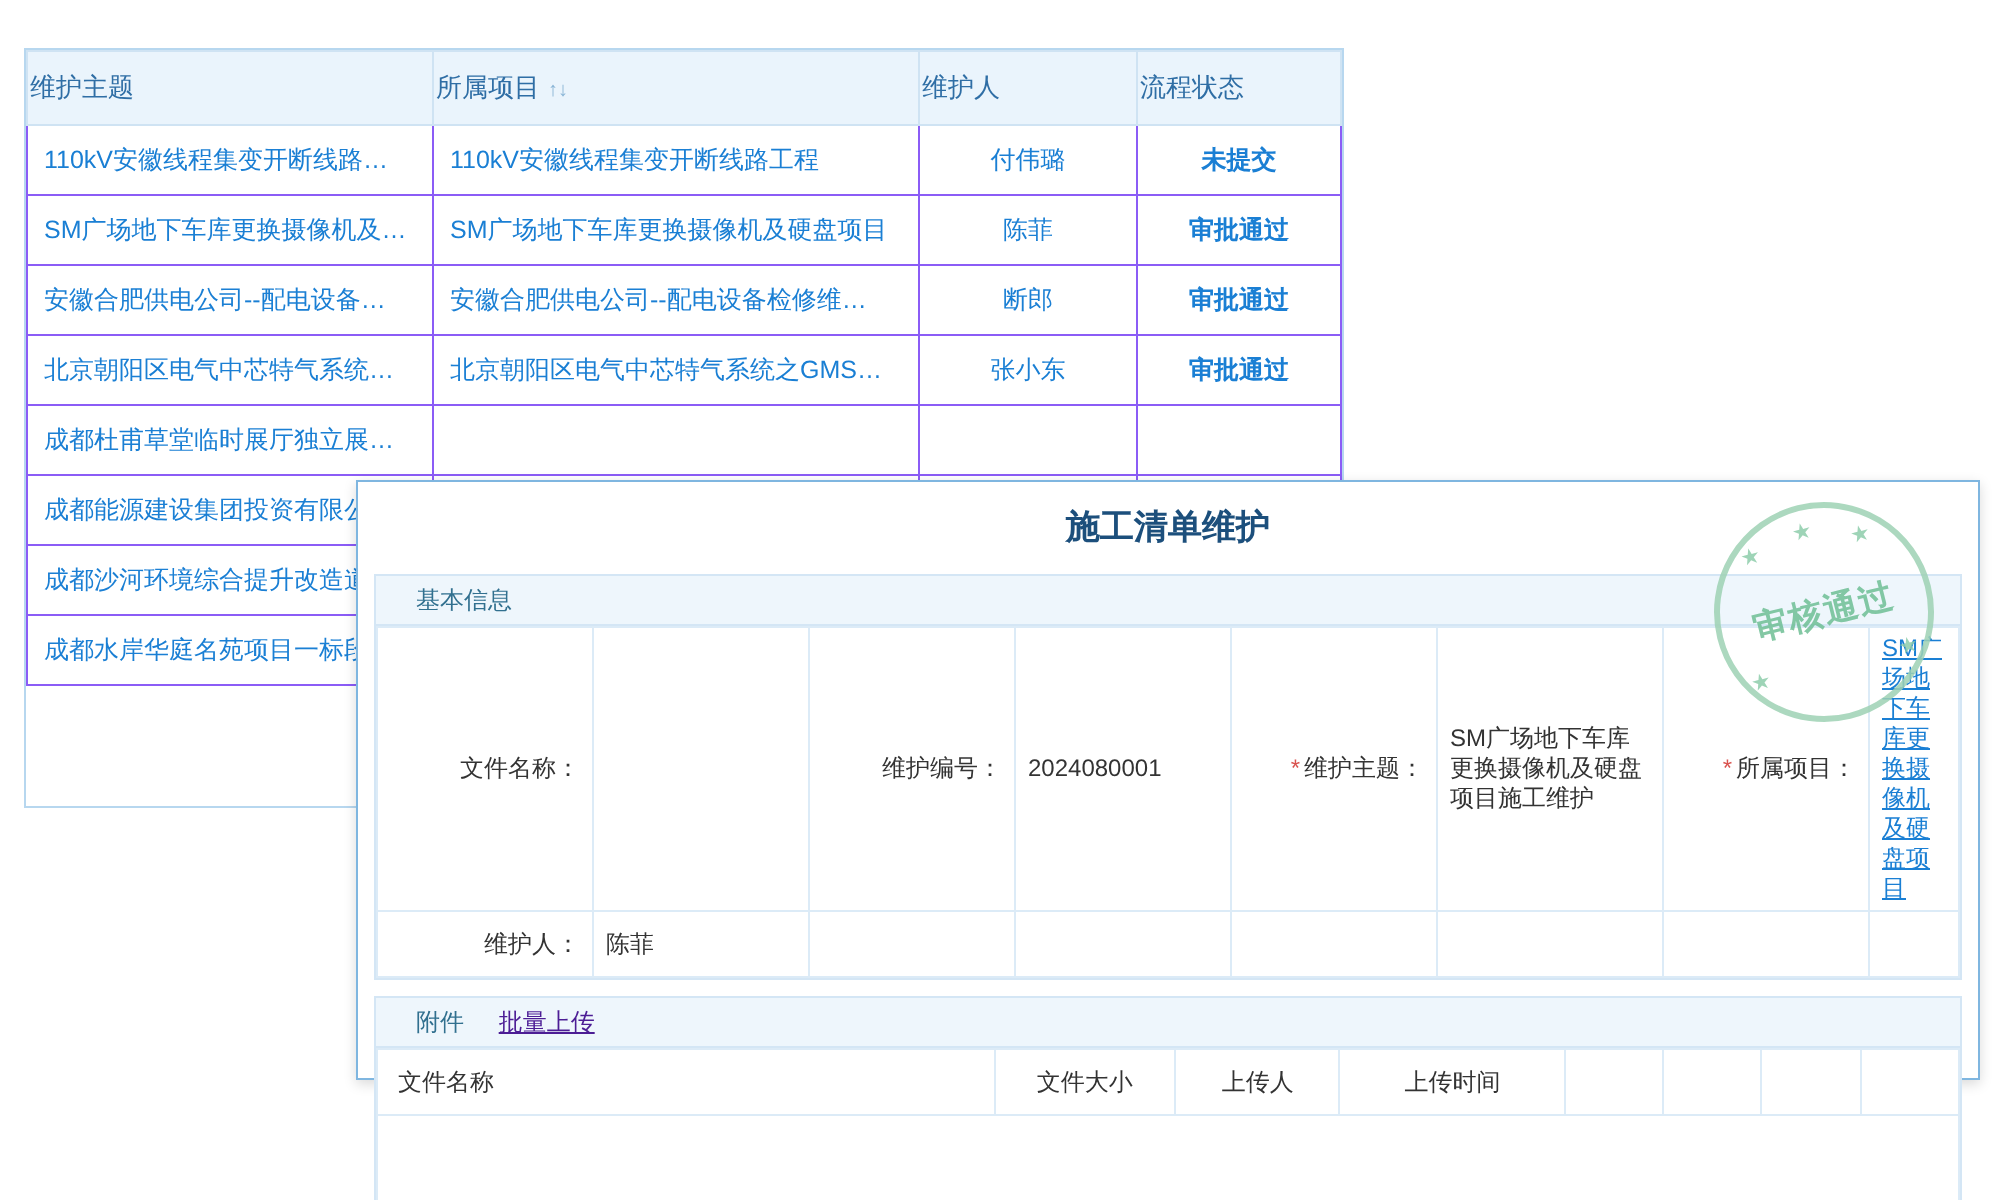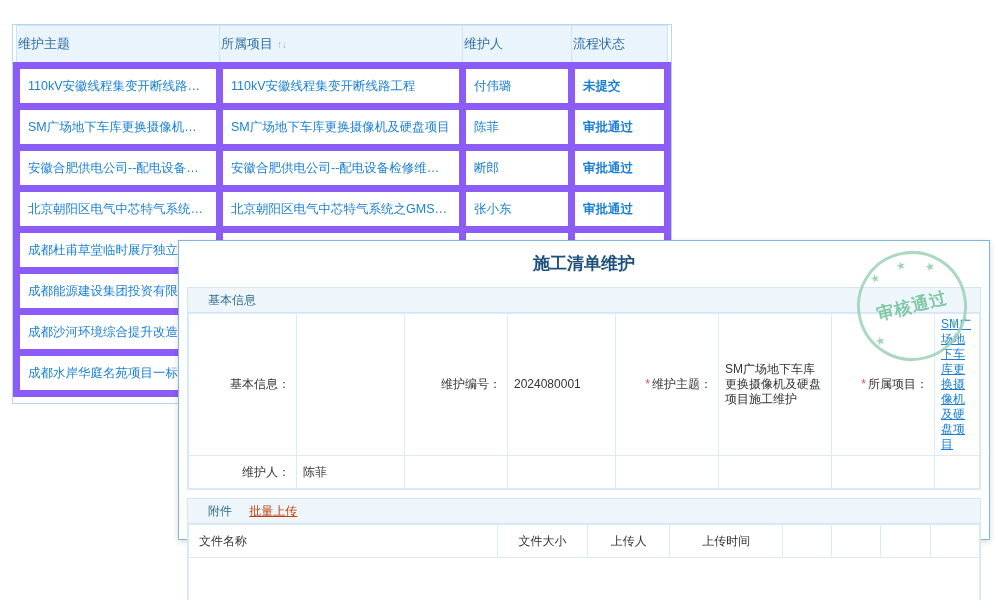--- a/index.html
+++ b/index.html
@@ -46,31 +46,31 @@
     color: #2f6ea5;
     font-size: 13px;
     font-weight: normal;
     height: 34px;
     border: 1px solid #cfe3f3;
     text-align: left;
   }
 
   table.grid td {
     height: 34px;
-    border: 7px solid #8b5cf6;
+    border: 1px solid #8b5cf6;
     font-size: 12.5px;
     color: #1a7fd4;
     padding: 0 8px;
     white-space: nowrap;
     overflow: hidden;
     text-overflow: ellipsis;
   }
 
   table.grid td.center {
-    text-align: left;
+    text-align: center;
   }
 
   td.status-red { color: #d9534f; font-weight: bold; }
   td.status-green { color: #1a7a3c; font-weight: bold; }
 
   .sort-icon {
     font-size: 10px;
     color: #8ab5d6;
     margin-left: 4px;
   }
@@ -106,21 +106,21 @@
     background: #eef6fc;
     border-bottom: 1px solid #d4e6f5;
     height: 24px;
     line-height: 24px;
     padding-left: 20px;
     font-size: 12px;
     color: #31708f;
   }
 
   .section-header .link {
-    color: #c2410c;
+    color: #4c1d95;
     text-decoration: underline;
     margin-left: 14px;
     cursor: pointer;
   }
 
   table.form {
     width: 100%;
     border-collapse: collapse;
     table-layout: fixed;
   }
@@ -299,21 +299,21 @@
     <div class="stamp-inner">审核通过</div>
   </div>
 
   <div class="section">
     <div class="section-header">
       <span>基本信息</span>
     </div>
     <table class="form">
       <tbody>
           <tr>
-        <td class="label" style="width:95px">基本信息：</td>
+        <td class="label" style="width:95px">文件名称：</td>
         <td class="value" style="width:95px"></td>
         <td class="label" style="width:90px">维护编号：</td>
         <td class="value" style="width:95px">2024080001</td>
         <td class="label" style="width:90px"><span class="req">*</span><span>维护主题：</span></td>
         <td class="value" style="width:100px">SM广场地下车库更换摄像机及硬盘项目施工维护</td>
         <td class="label" style="width:90px"><span class="req">*</span><span>所属项目：</span></td>
         <td class="value value-link"><span class="link">SM广场地下车库更换摄像机及硬盘项目</span></td>
       </tr>
       <tr>
         <td class="label">维护人：</td>

